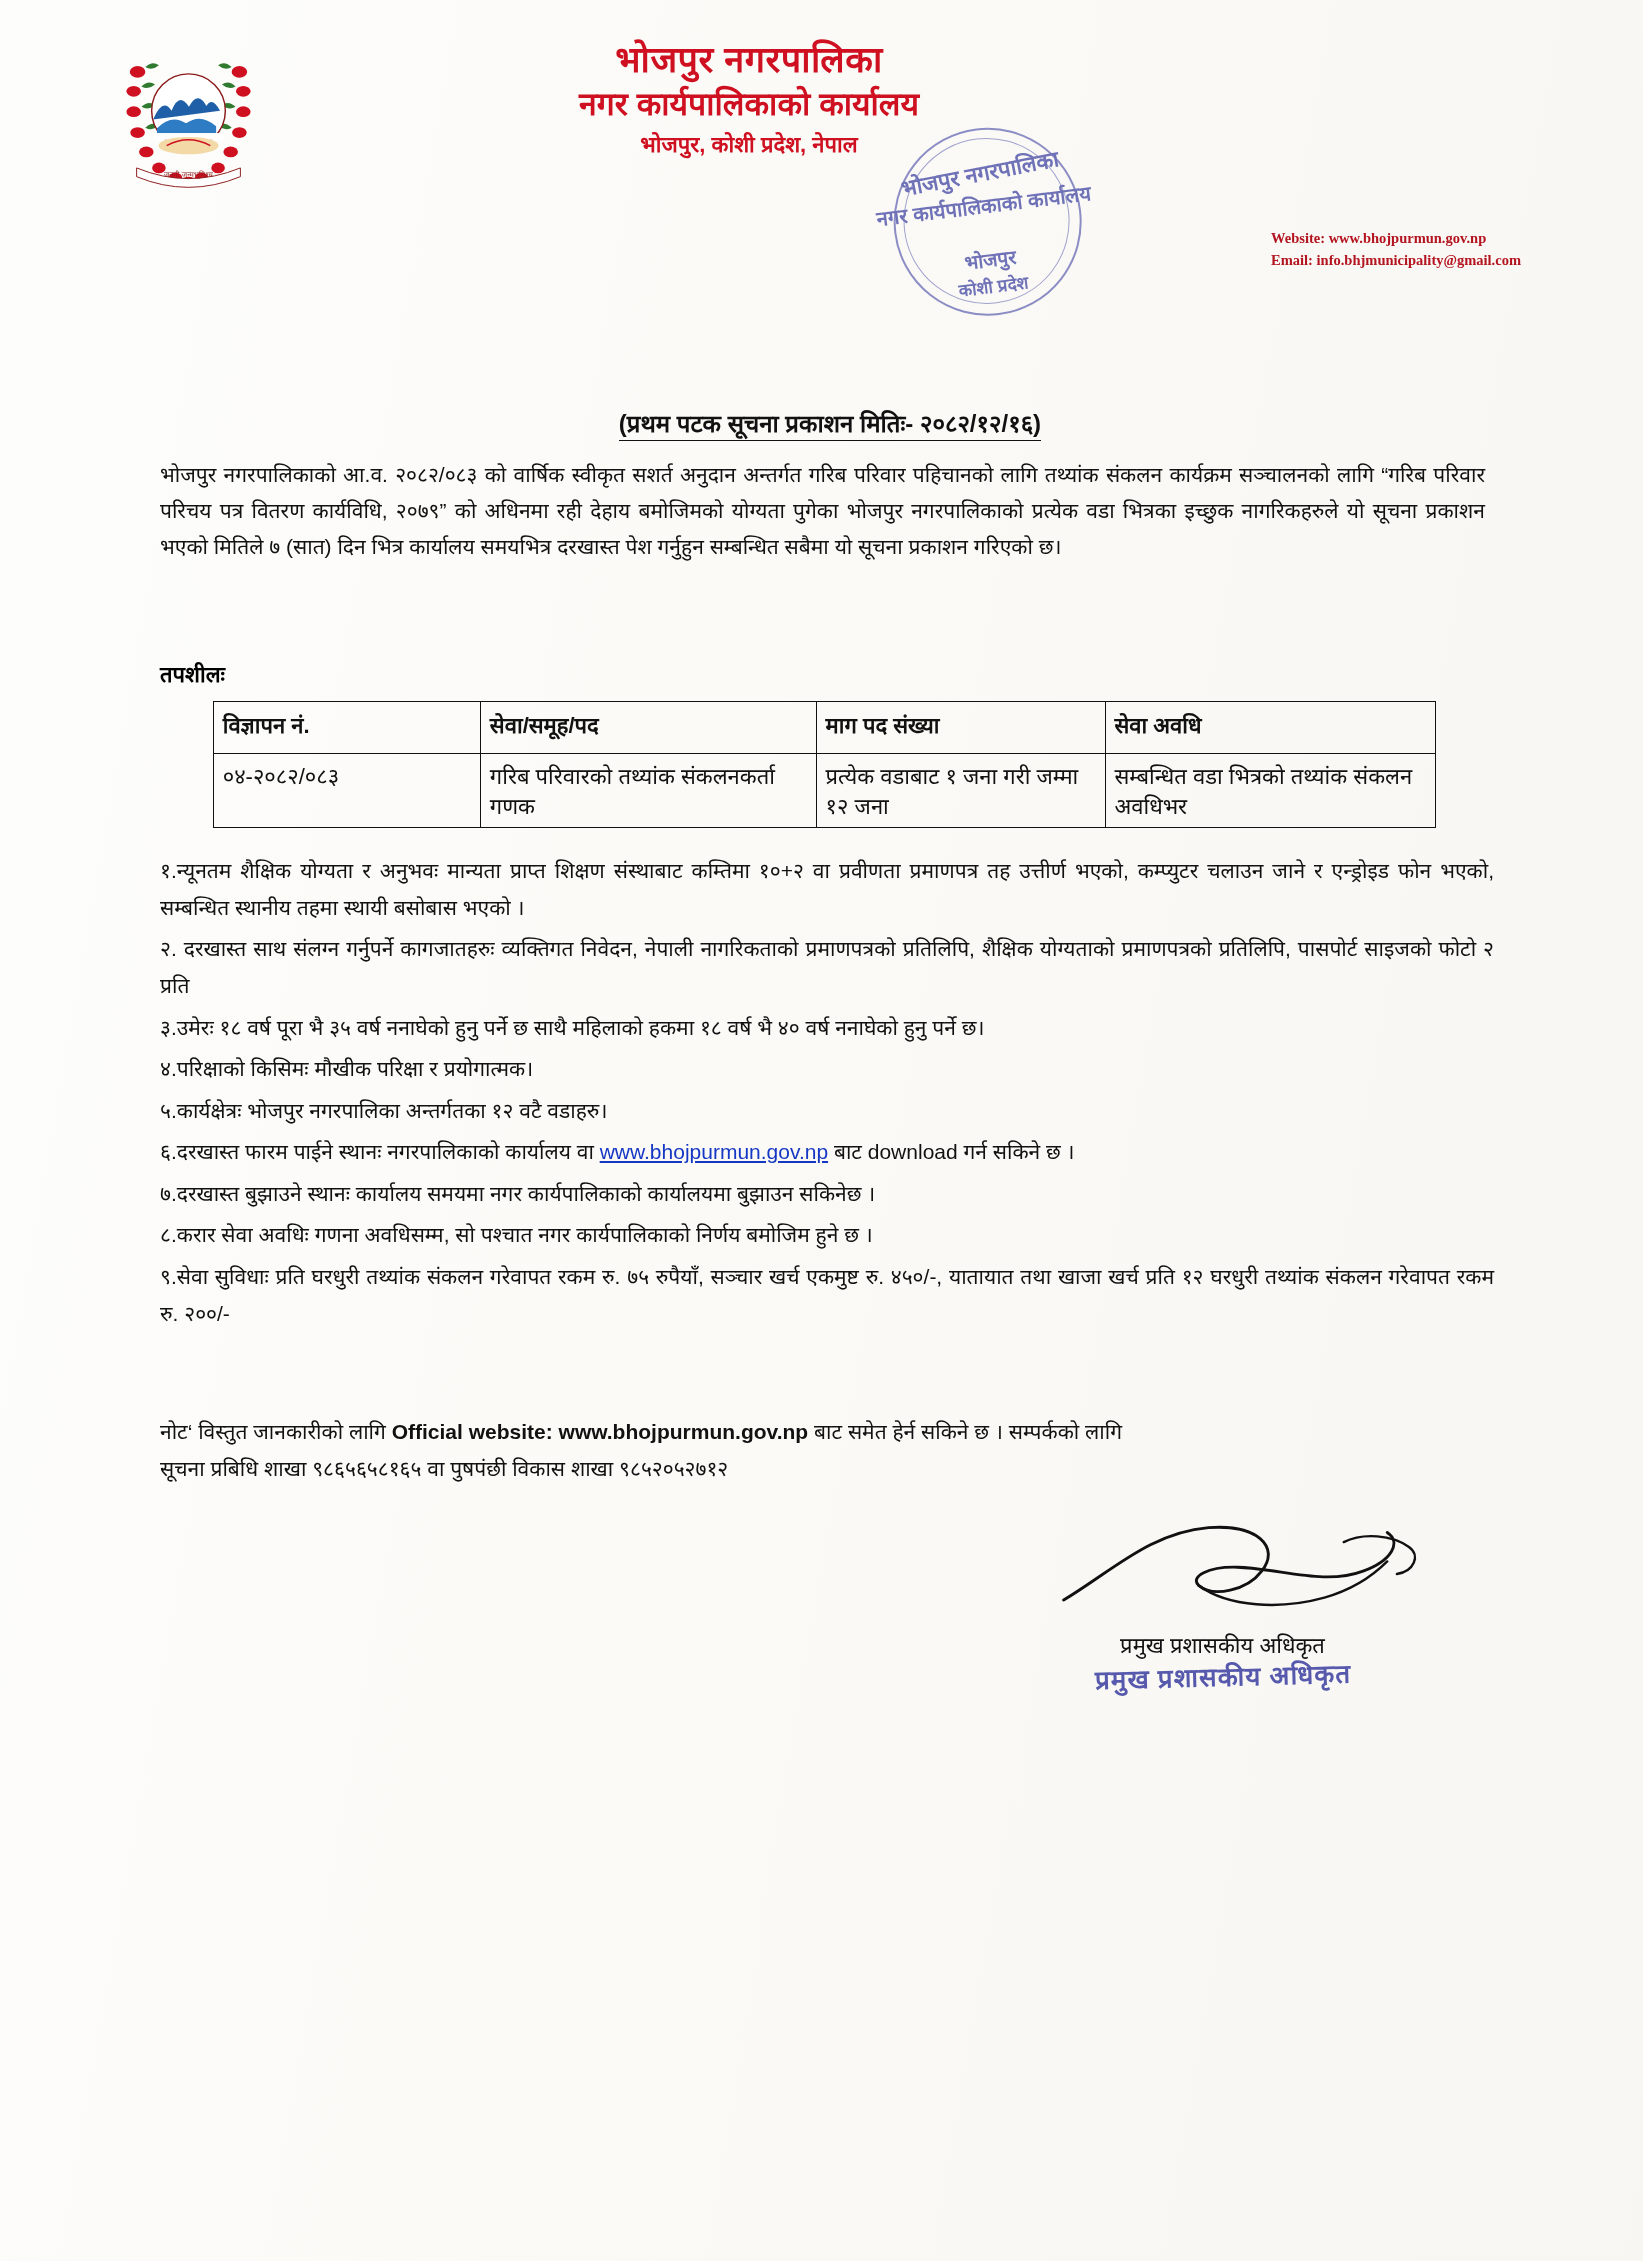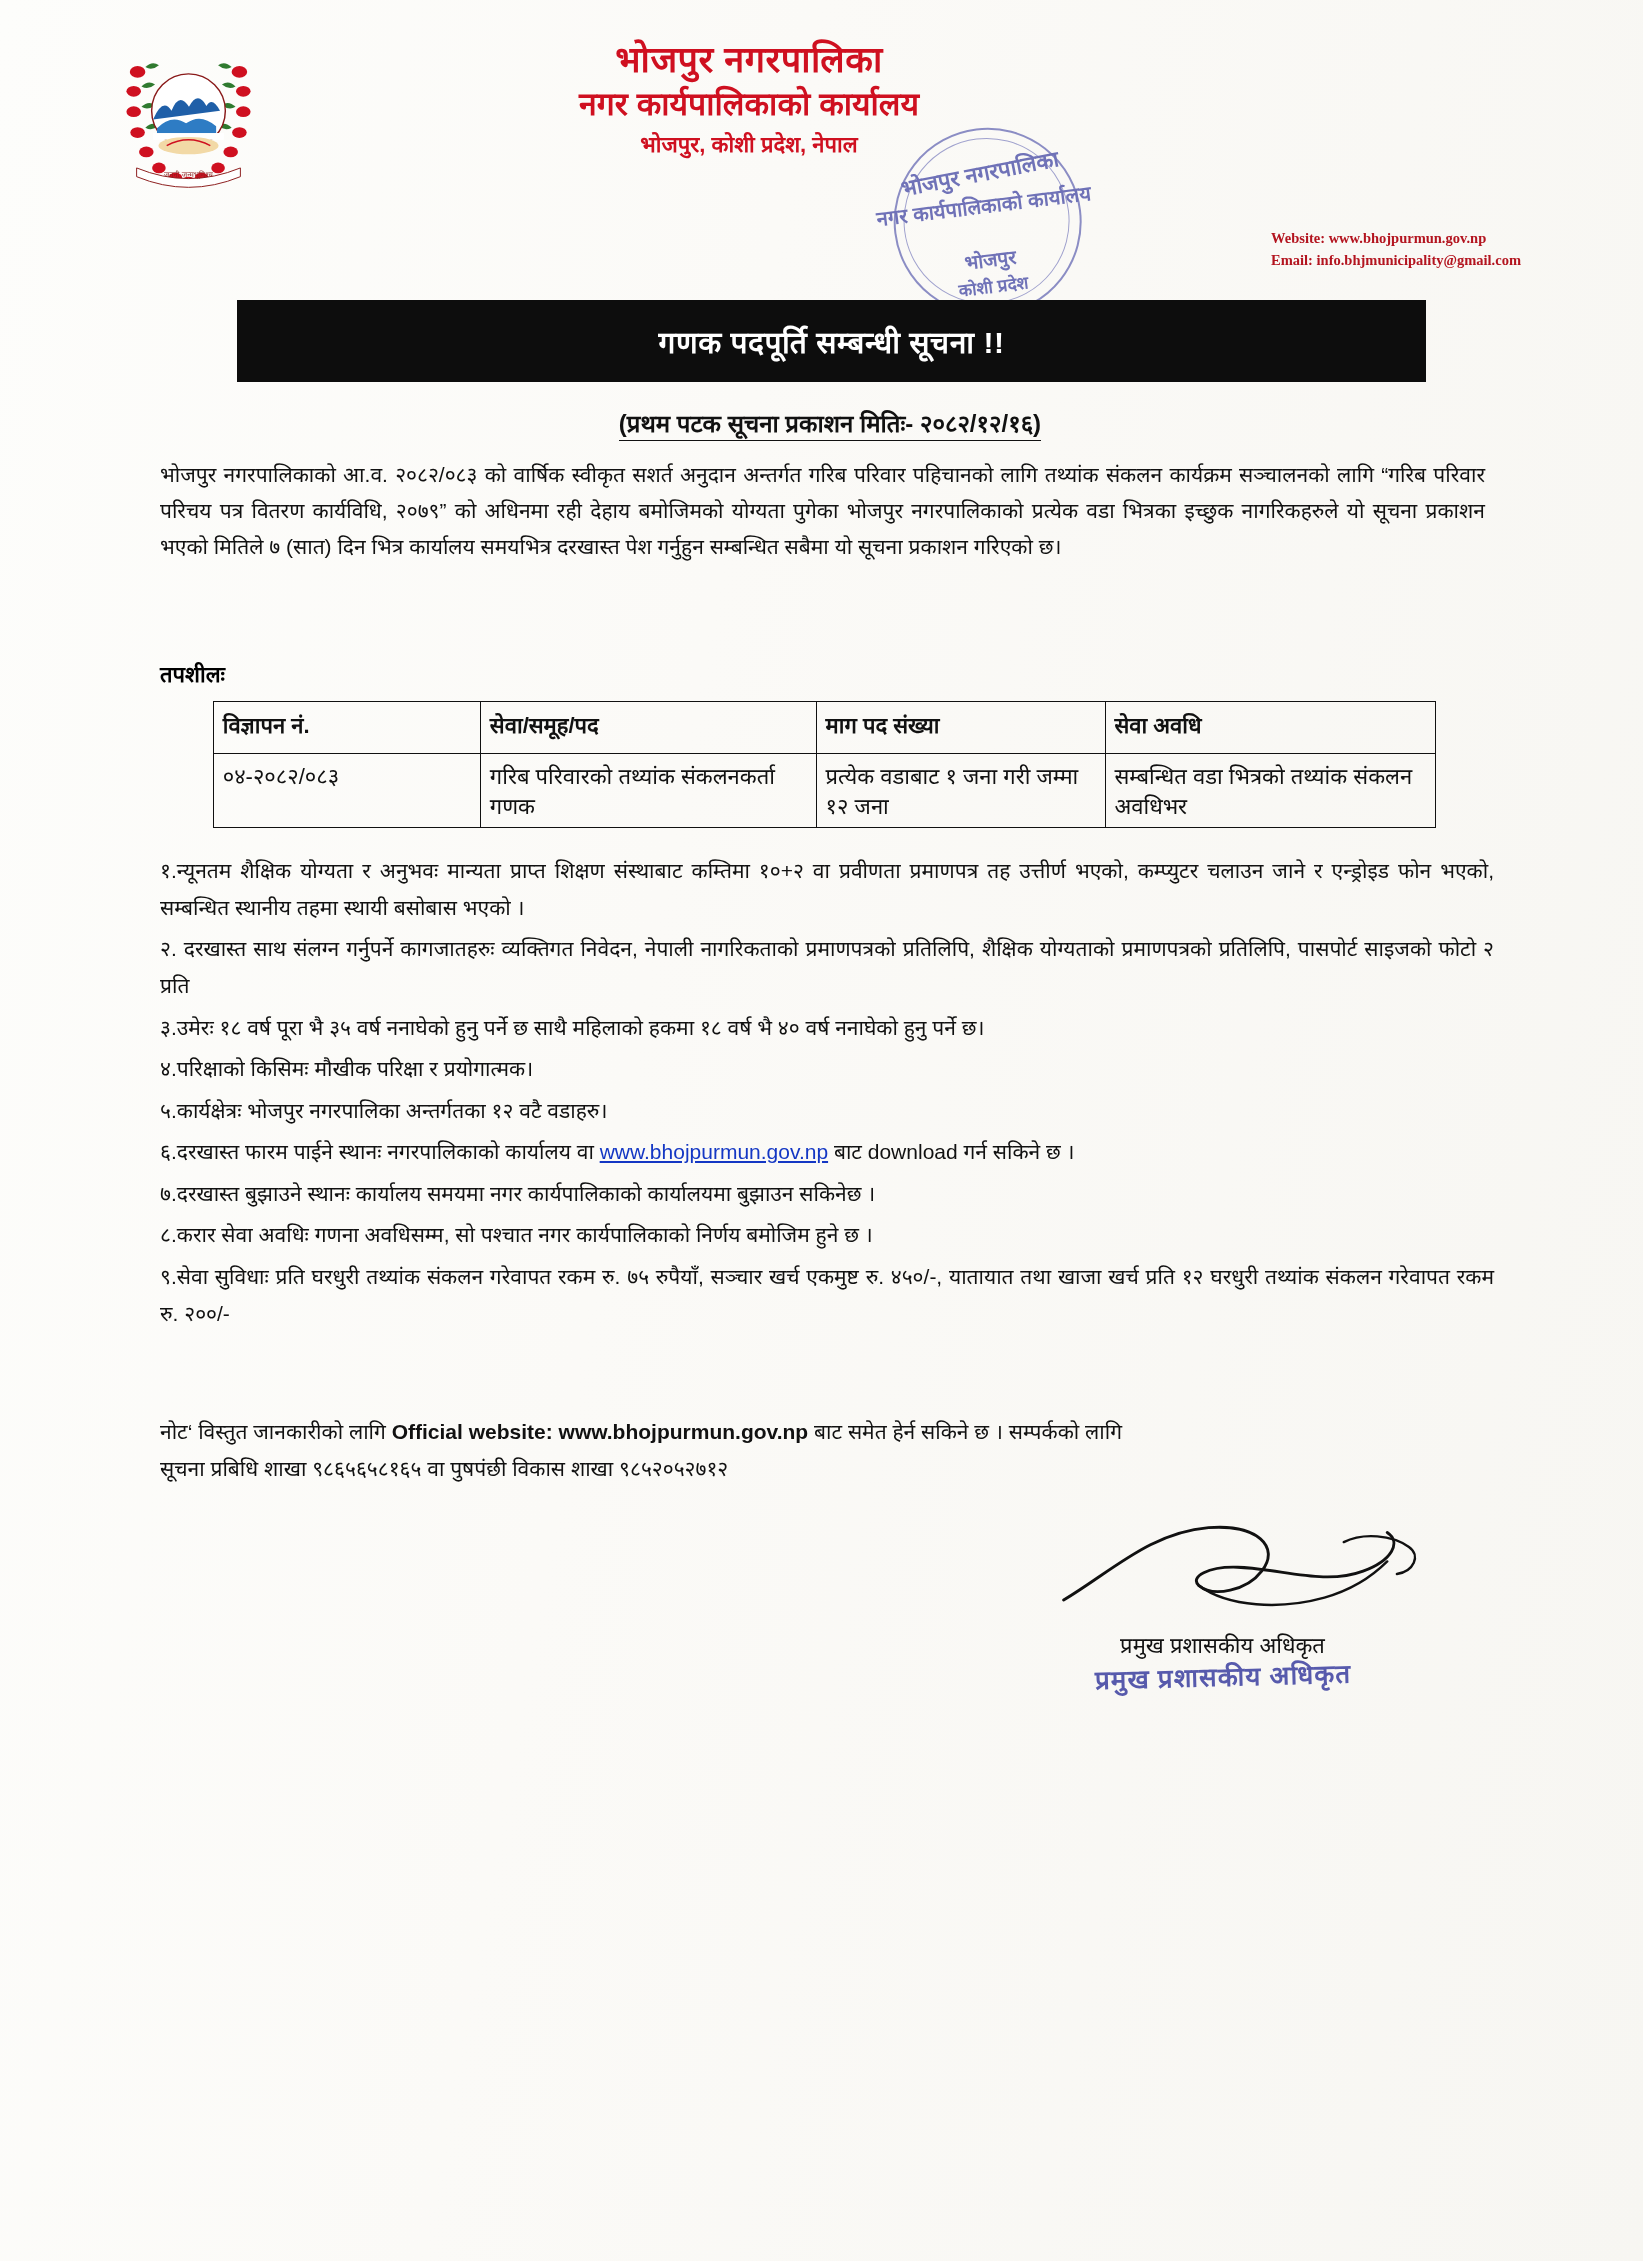--- a/index.html
+++ b/index.html
@@ -349,23 +349,20 @@
       <div class="st-mid">नगर कार्यपालिकाको कार्यालय</div>
       <div class="st-b1">भोजपुर</div>
       <div class="st-b2">कोशी प्रदेश</div>
     </div>
 
     <div class="contact">
       <div>Website: www.bhojpurmun.gov.np</div>
       <div>Email: info.bhjmunicipality@gmail.com</div>
     </div>
 
-    <div class="banner">
-      <div class="banner-title">गणक पदपूर्ति सम्बन्धी सूचना !!</div>
-    </div>
 
     <div class="pub-date">
       <span>(प्रथम पटक सूचना प्रकाशन मितिः- २०८२/१२/१६)</span>
     </div>
 
     <div class="body-text">भोजपुर नगरपालिकाको आ.व. २०८२/०८३ को वार्षिक स्वीकृत सशर्त अनुदान अन्तर्गत गरिब परिवार पहिचानको लागि तथ्यांक संकलन कार्यक्रम सञ्चालनको लागि “गरिब परिवार परिचय पत्र वितरण कार्यविधि, २०७९” को अधिनमा रही देहाय बमोजिमको योग्यता पुगेका भोजपुर नगरपालिकाको प्रत्येक वडा भित्रका इच्छुक नागरिकहरुले यो सूचना प्रकाशन भएको मितिले ७ (सात) दिन भित्र कार्यालय समयभित्र दरखास्त पेश गर्नुहुन सम्बन्धित सबैमा यो सूचना प्रकाशन गरिएको छ।</div>
 
     <div class="tapsil">तपशीलः</div>
 
     <table class="info">

